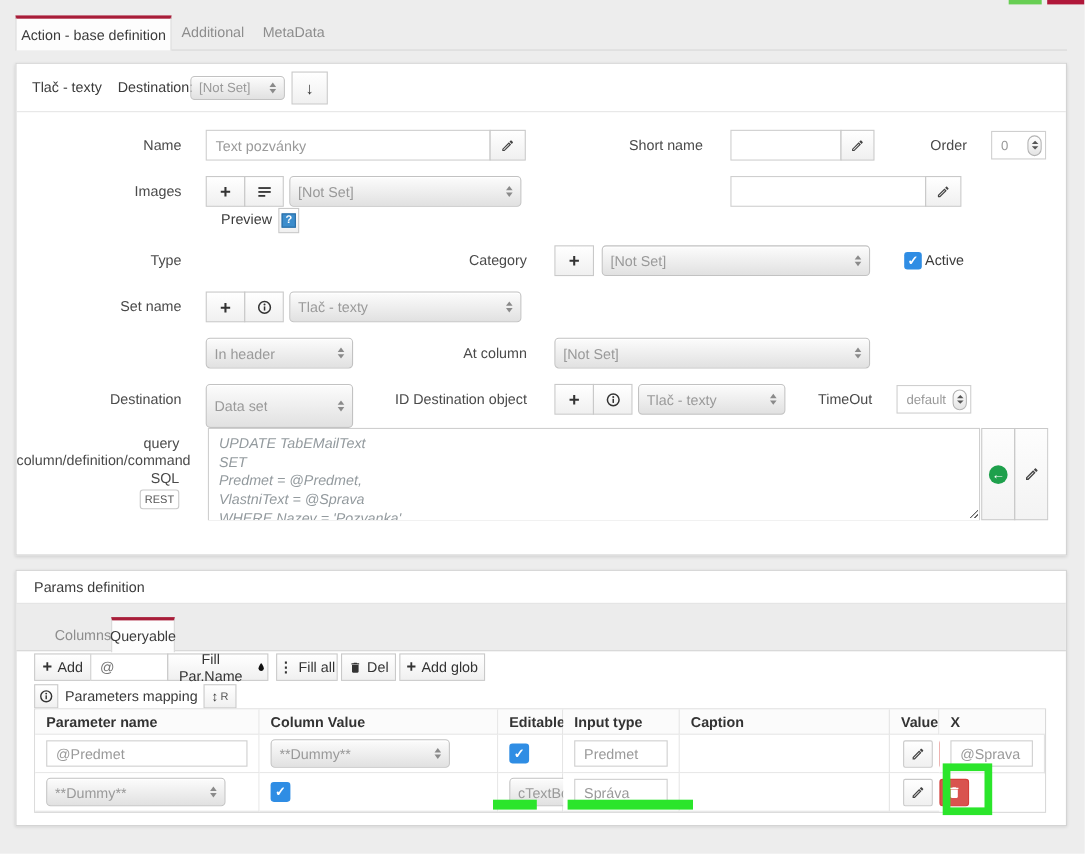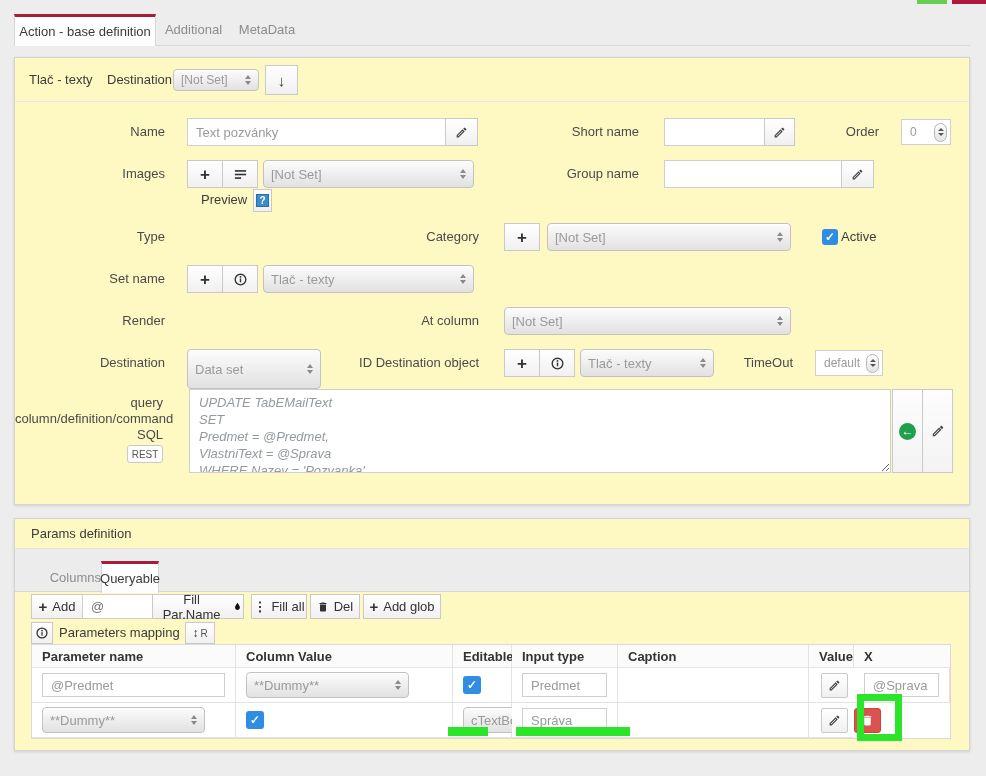--- a/index.html
+++ b/index.html
@@ -1,20 +1,20 @@
 <!DOCTYPE html>
 <html><head>
 <meta charset="utf-8">
 <style>
   * { box-sizing: border-box; }
   html,body { margin:0; padding:0; }
   body { background:#ededed; font-family:"Liberation Sans",sans-serif; }
   .page { position:relative; width:986px; height:776px; background:#ededed; overflow:hidden; }
   .abs { position:absolute; }
-  .panel { position:absolute; background:#fef9c3; border:1px solid #d4d4d4; box-shadow:0 1px 3px rgba(0,0,0,.12); }
+  .panel { position:absolute; background:#ffffff; border:1px solid #d4d4d4; box-shadow:0 1px 3px rgba(0,0,0,.12); }
   .hline { position:absolute; background:#d7d7d7; }
   .tab { position:absolute; display:flex; align-items:center; justify-content:center; font-size:13px; color:#8d8d8d; cursor:pointer; }
   .tab.active { background:#fdfdfd; border:1px solid #d7d7d7; border-top:3px solid #a81d39; border-bottom:none; color:#3b3b3b; z-index:2; }
   .lbl { position:absolute; font-size:13px; color:#4a4a4a; text-align:right; line-height:28px; }
   .txt { position:absolute; font-size:13px; color:#3b3b3b; line-height:28px; }
   .inp { position:absolute; background:#fff; border:1px solid #cfcfcf; color:#9a9a9a; font-size:13px; padding:0 8px; font-family:inherit; outline:none; }
   .btn { position:absolute; background:linear-gradient(#ffffff,#f0f0f0); border:1px solid #c9c9c9; display:flex; align-items:center; justify-content:center; gap:5px; font-size:13px; color:#333; cursor:pointer; font-family:inherit; padding:0; }
   .sel { position:absolute; background:linear-gradient(#fcfcfc,#e1e1e1); border:1px solid #c2c2c2; border-radius:4px; display:flex; align-items:center; justify-content:space-between; padding:0 7px; color:#9a9a9a; font-size:13px; cursor:pointer; box-shadow:inset 0 1px 0 #fff; }
   .sel .v { white-space:nowrap; overflow:hidden; }
   .updown { display:flex; flex-direction:column; gap:2.5px; align-items:center; }
@@ -112,21 +112,20 @@
           <rect x="3" y="16.4" width="10" height="2.6"></rect>
         </svg>
     </button>
     <div class="sel" style="left:248px;top:102px;width:211px;height:28px;">
       <span class="v">[Not Set]</span>
       <span class="updown">
           <i class="tu"></i>
           <i class="td"></i>
         </span>
     </div>
-    <div class="lbl" style="left:500px;top:102px;width:124px;">Group name</div>
     <input class="inp" style="left: 649px; top: 102px; width: 178px; height: 28px;" value="">
     <button class="btn" style="left:826px;top:102px;width:33px;height:28px;">
       <svg class="ic" viewBox="0 0 24 24" width="13" height="13">
           <path fill="#444" d="M14.06 9.02l.92.92L5.92 19H5v-.92l9.06-9.06M17.66 3c-.25 0-.51.1-.7.29l-1.83 1.83 3.75 3.75 1.83-1.83c.39-.39.39-1.02 0-1.41l-2.34-2.34c-.2-.2-.45-.29-.71-.29zm-3.6 3.19L3 17.25V21h3.75L17.81 9.94l-3.75-3.75z"></path>
         </svg>
     </button>
 
     <div class="txt" style="left:186px;top:131px;line-height:22px;">Preview</div>
     <button class="btn" style="left:238px;top:131px;width:19px;height:23px;">
       <span class="helpq">?</span>
@@ -161,21 +160,27 @@
         </svg>
     </button>
     <div class="sel" style="left:248px;top:207px;width:211px;height:28px;">
       <span class="v">Tlač - texty</span>
       <span class="updown">
           <i class="tu"></i>
           <i class="td"></i>
         </span>
     </div>
 
-    <div class="lbl" style="left:20px;top:249px;width:130px;">Render</div>
+    <div class="sel" style="left:172px;top:249px;width:134px;height:28px;">
+      <span class="v">In header</span>
+      <span class="updown">
+          <i class="tu"></i>
+          <i class="td"></i>
+        </span>
+    </div>
     <div class="lbl" style="left:340px;top:249px;width:124px;">At column</div>
     <div class="sel" style="left:489px;top:249px;width:287px;height:28px;">
       <span class="v">[Not Set]</span>
       <span class="updown">
           <i class="tu"></i>
           <i class="td"></i>
         </span>
     </div>
 
     <div class="lbl" style="left:20px;top:291px;width:130px;">Destination</div>

